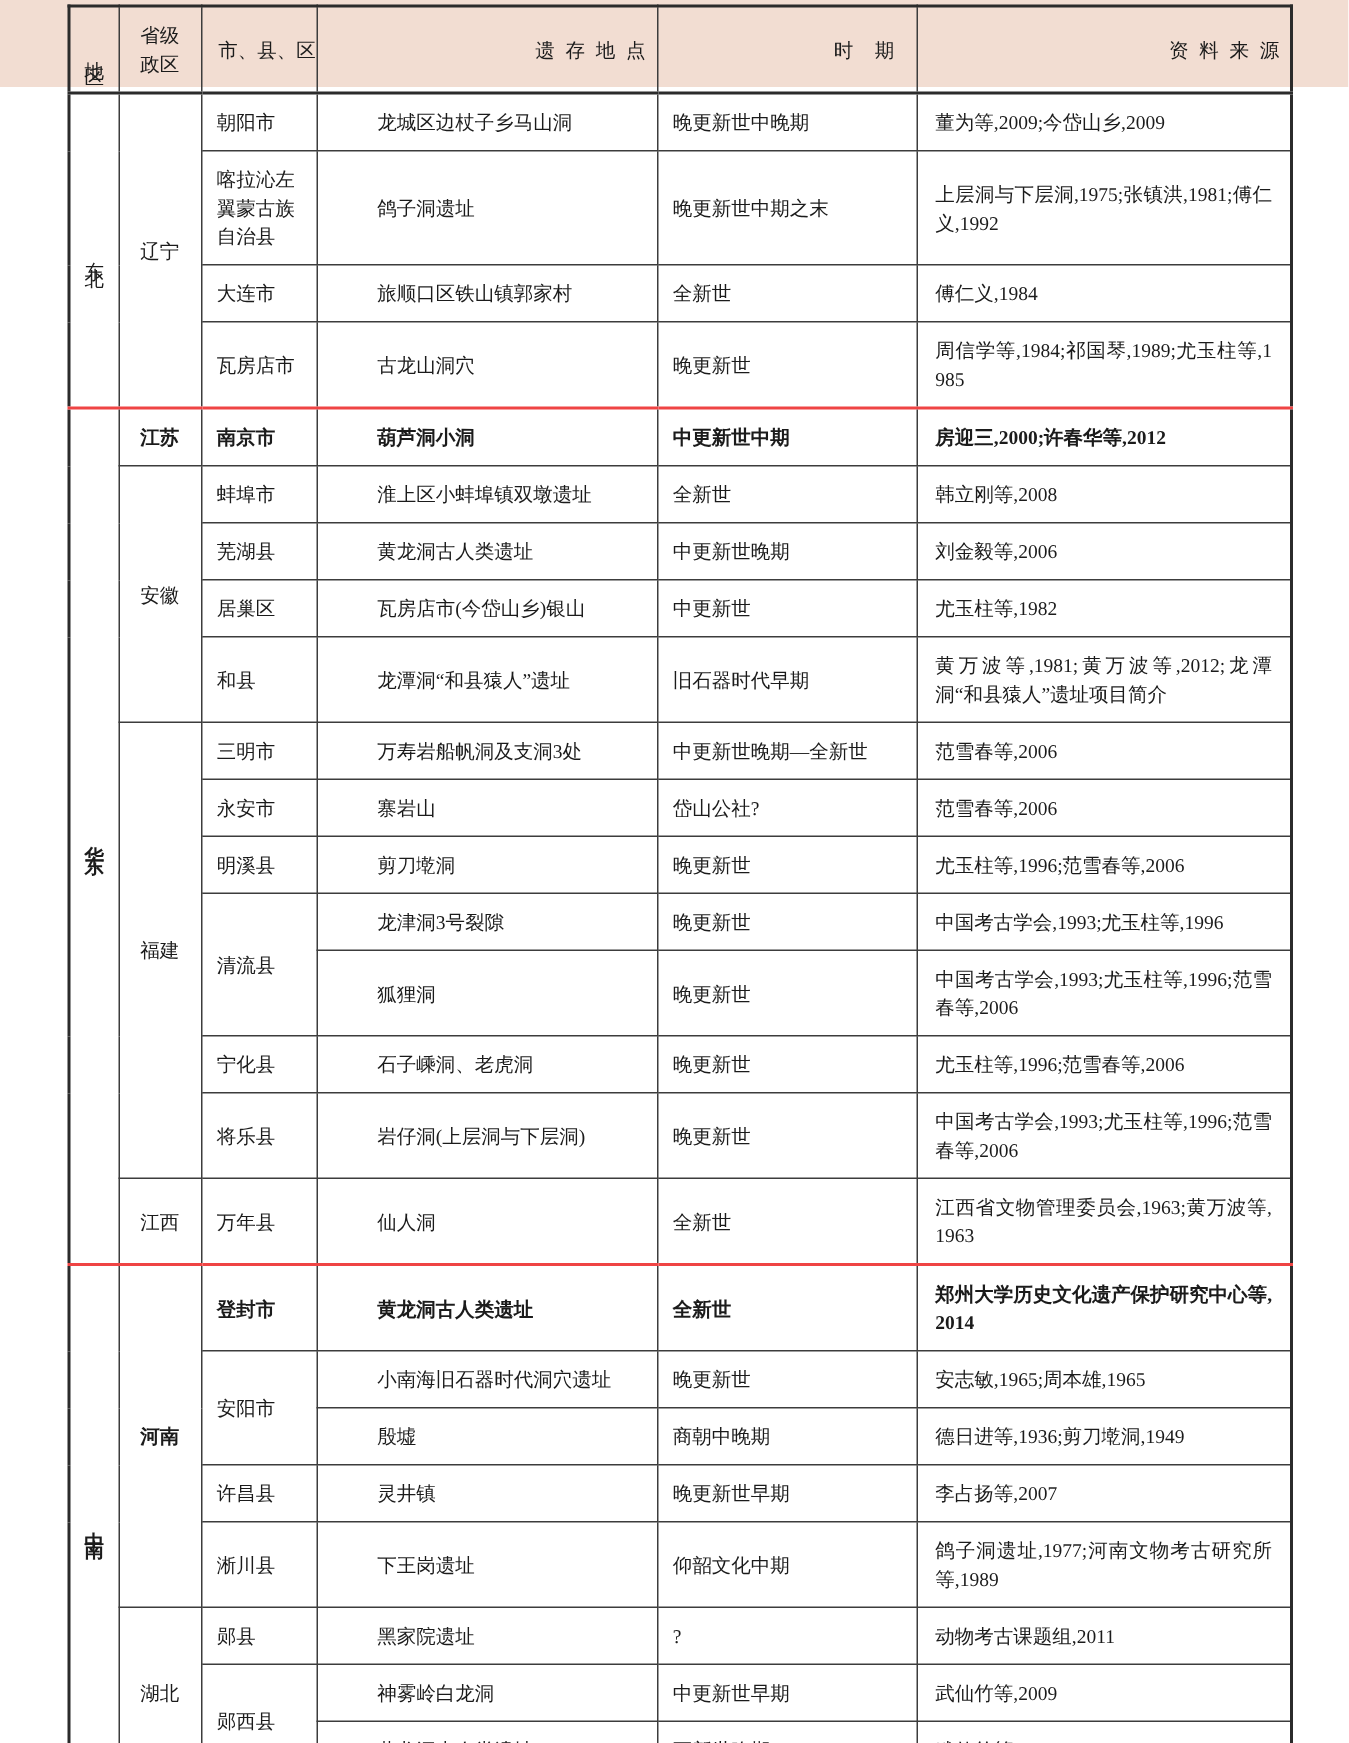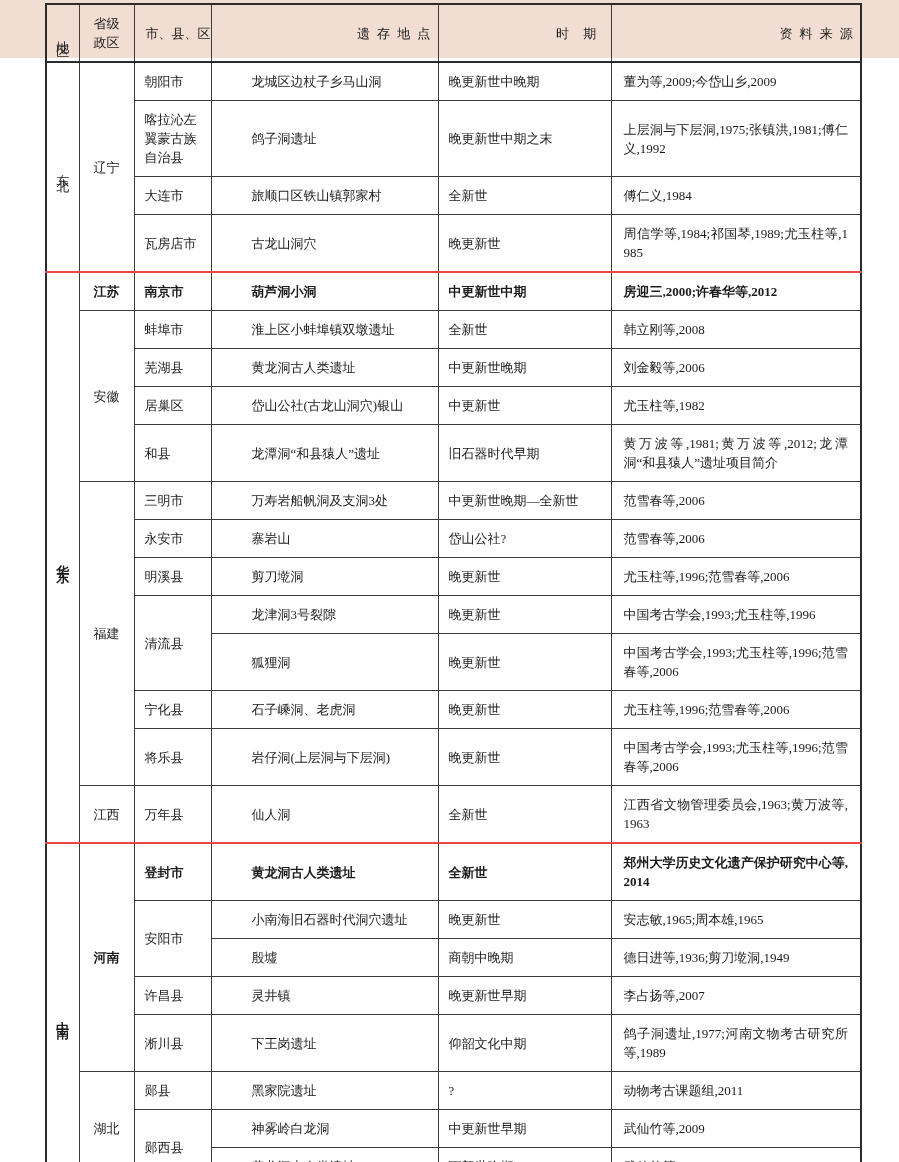--- a/index.html
+++ b/index.html
@@ -106,21 +106,21 @@
       <td class="c-source">韩立刚等,2008</td>
     </tr>
     <tr>
       <td class="c-county">芜湖县</td>
       <td class="c-site">黄龙洞古人类遗址</td>
       <td class="c-period">中更新世晚期</td>
       <td class="c-source">刘金毅等,2006</td>
     </tr>
     <tr>
       <td class="c-county">居巢区</td>
-      <td class="c-site">岱山公社(古龙山洞穴)银山</td>
+      <td class="c-site">瓦房店市(今岱山乡)银山</td>
       <td class="c-period">中更新世</td>
       <td class="c-source">尤玉柱等,1982</td>
     </tr>
     <tr>
       <td class="c-county">和县</td>
       <td class="c-site">龙潭洞“和县猿人”遗址</td>
       <td class="c-period">旧石器时代早期</td>
       <td class="c-source">黄万波等,1981;黄万波等,2012;龙潭洞“和县猿人”遗址项目简介</td>
     </tr>
     <tr>

